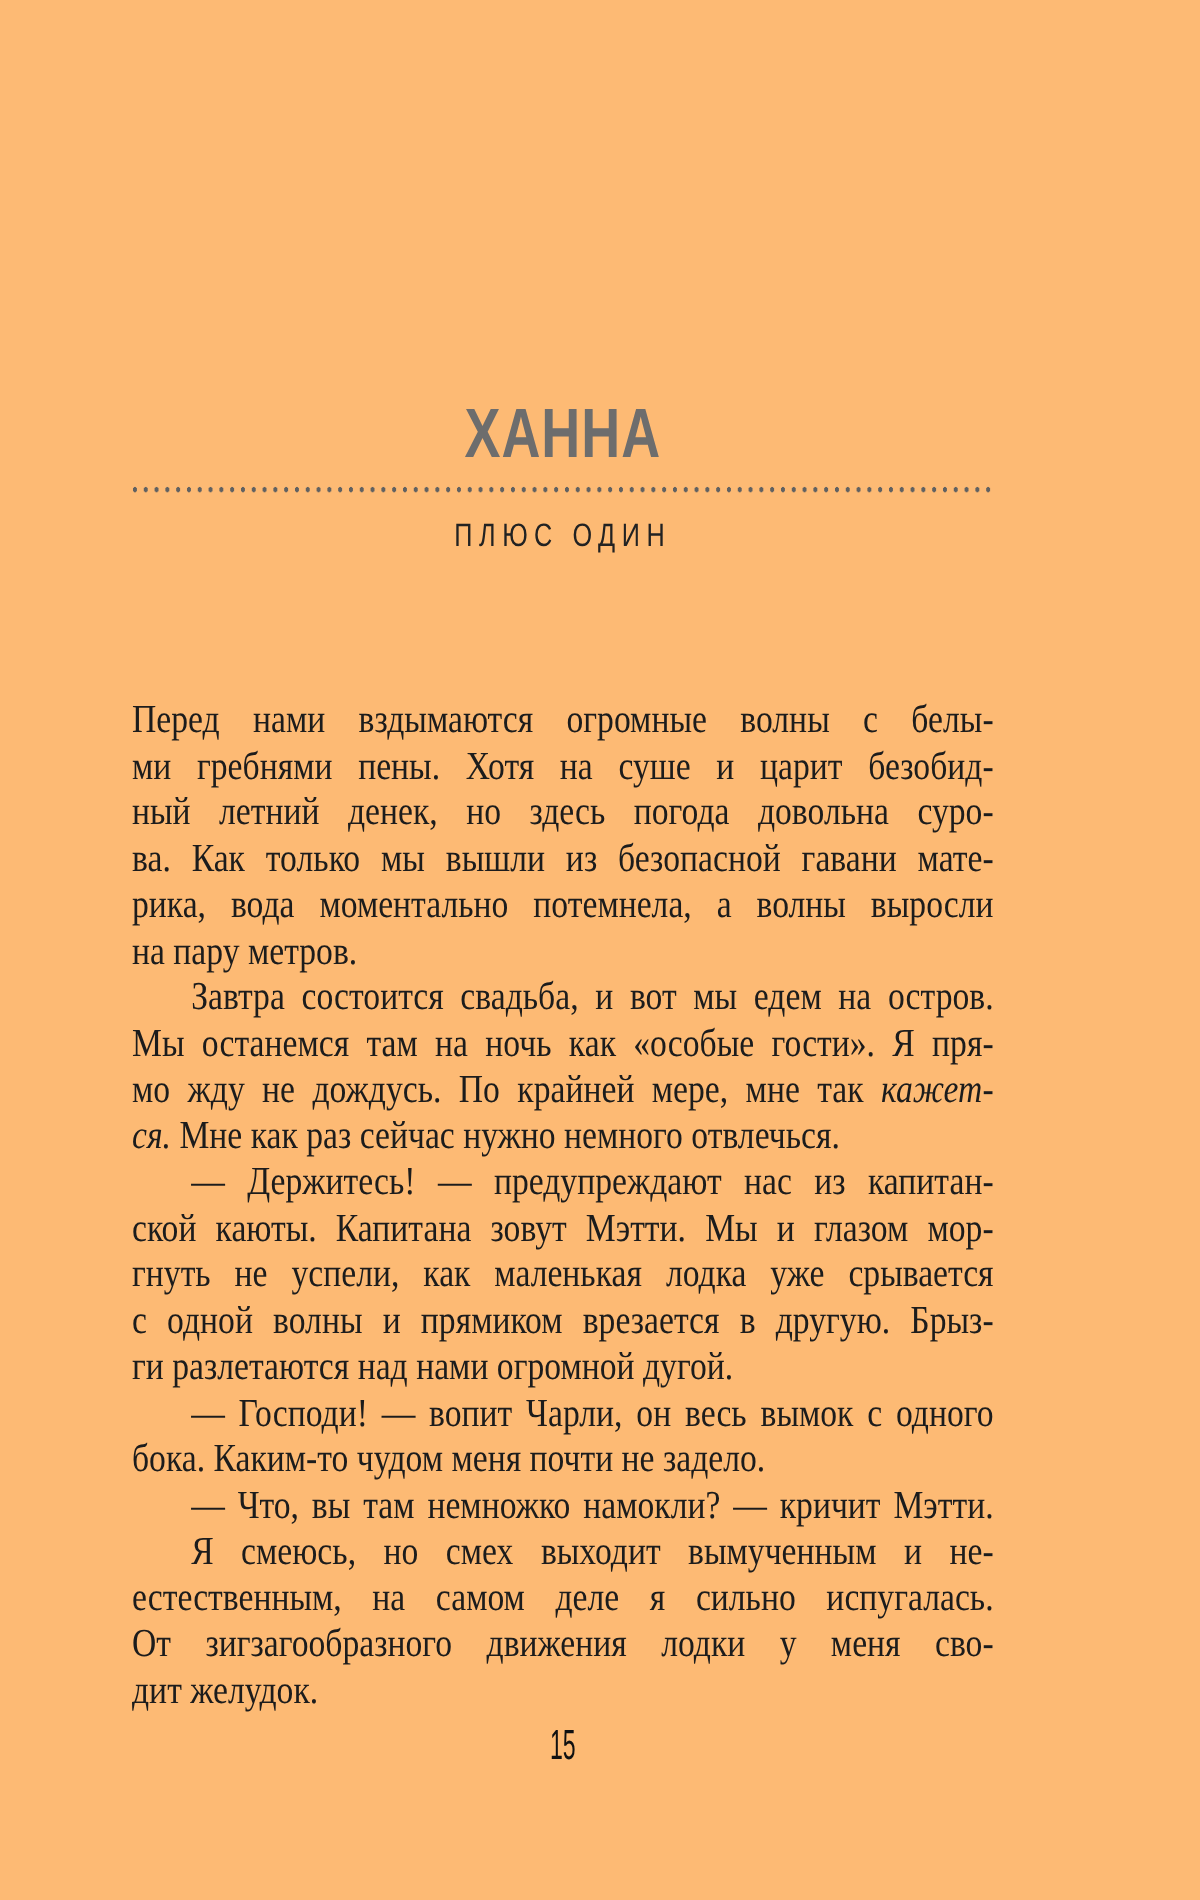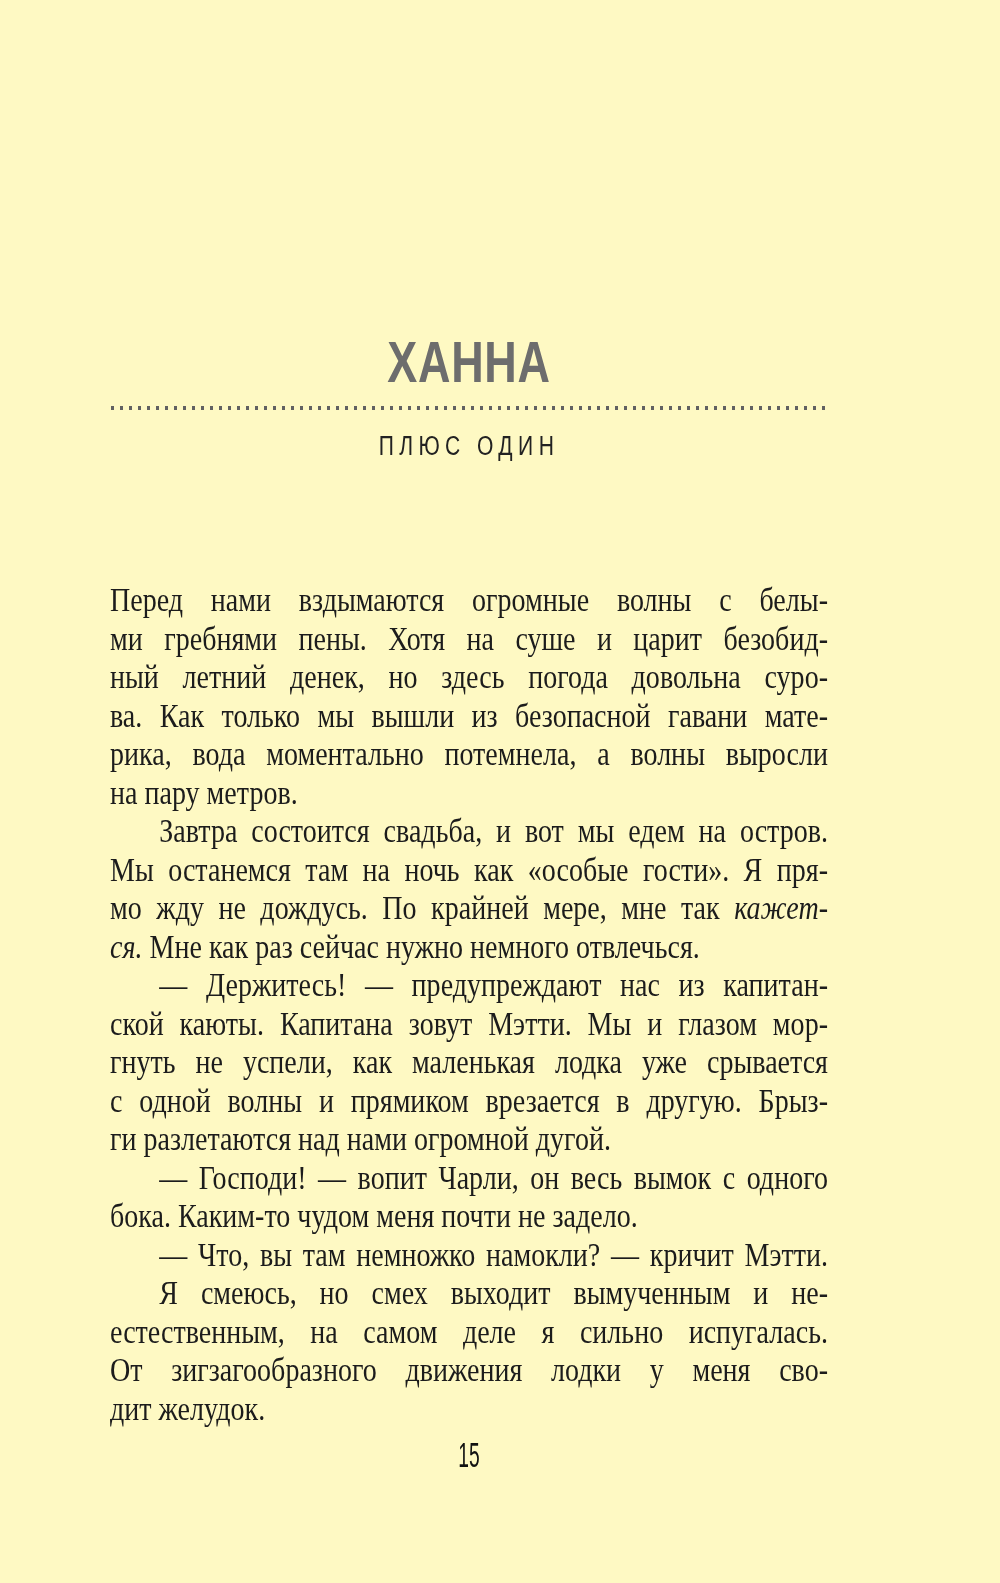--- a/index.html
+++ b/index.html
@@ -10,21 +10,21 @@
   body {
     width: 1000px;
     height: 1583px;
     position: relative;
     overflow: hidden;
     font-family: "Liberation Serif", "DejaVu Serif", serif;
   }
   .page {
     position: absolute;
     inset: 0;
-    background: #fef9c3;
+    background: #fdba74;
     padding-left: 38px;
   }
   .chapter-title {
     position: absolute;
     top: 333px;
     left: 110px;
     width: 718px;
     text-align: center;
     font-family: "Liberation Sans", "DejaVu Sans", sans-serif;
     font-weight: bold;

